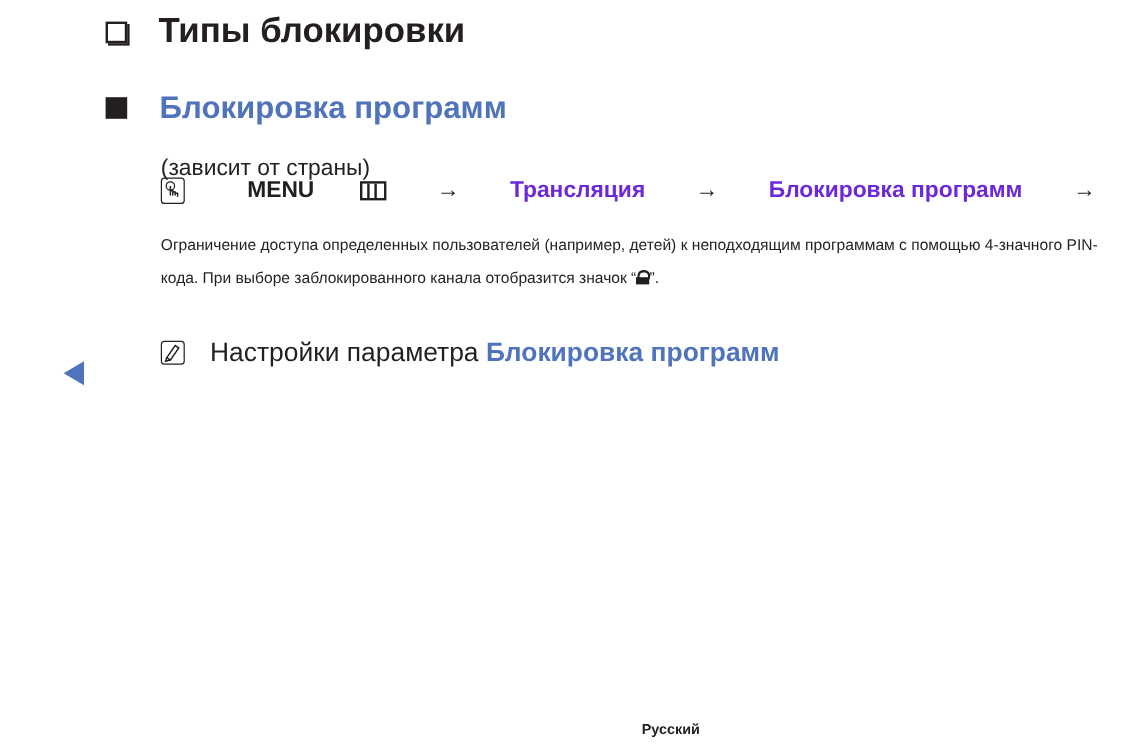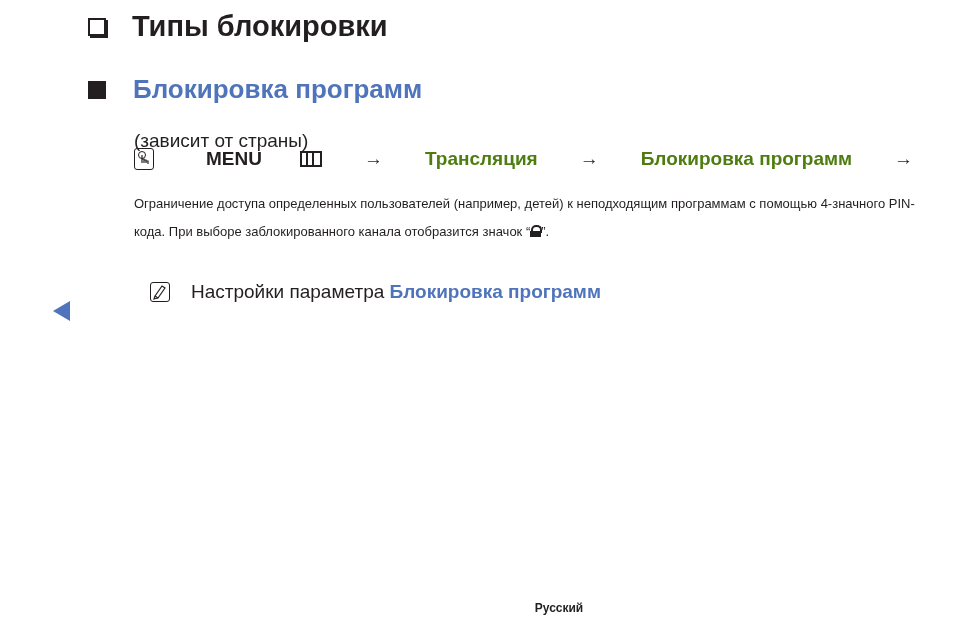--- a/index.html
+++ b/index.html
@@ -10,36 +10,36 @@
   .abs { position:absolute;margin-left:38px; }
   .title-box {
     left:50px; top:18px; width:14px; height:14px; border:2px solid #231f20;
     box-shadow:2px 2px 0 #231f20; background:#fff;
   }
   .title { left:94px; top:10px; font-size:29px; font-weight:bold; color:#231f20; white-space:nowrap; }
   .sub-box { left:50px; top:81px; width:18px; height:18px; background:#231f20; }
   .subtitle { left:95px; top:74px; font-size:26px; font-weight:bold; color:#4f74bb; white-space:nowrap; }
   .note-country { left:96px; top:130px; font-size:19px; white-space:nowrap; }
   .path { left:96px; top:148px; font-size:19px; white-space:nowrap; display:flex; align-items:center;gap:36px; }
-  .path .blue { color:#4d7c0f; font-weight:bold; }
+  .path .blue { color:#6d28d9; font-weight:bold; }
   .path .bold { font-weight:bold; }
   .path .arrow { margin:0 6px; font-weight:normal; }
   .hand-icon {
     display:inline-block; width:20px; height:22px; border:1.5px solid #231f20; border-radius:3px;
     margin-right:16px; position:relative; box-sizing:border-box;
   }
   .menu-icon { display:inline-block; width:22px; height:16px; border:2px solid #231f20; box-sizing:border-box; margin-left:2px; position:relative; }
   .menu-icon::before, .menu-icon::after { content:""; position:absolute; top:0; bottom:0; width:2px; background:#231f20; }
   .menu-icon::before { left:4px; } .menu-icon::after { left:10px; }
   .enter-icon { display:inline-block; width:22px; height:18px; border:2px solid #231f20; box-sizing:border-box; margin-left:2px; font-size:14px; line-height:14px; text-align:center; font-weight:bold; }
   .para { left:96px; top:190px; width:790px; font-size:13px; line-height:28px; }
   .lock-icon { display:inline-block; width:11px; height:12px; position:relative; vertical-align:-1px; }
   .lock-icon::before { content:""; position:absolute; left:1px; top:0; width:7px; height:6px; border:2px solid #231f20; border-bottom:none; border-radius:5px 5px 0 0; }
   .lock-icon::after { content:""; position:absolute; left:0; bottom:0; width:11px; height:6px; background:#231f20; }
-  .note-row { left:112px; top:281px; font-size:19px; white-space:nowrap; display:flex; align-items:center; }
+  .note-row { left:96px; top:281px; font-size:22px; white-space:nowrap; display:flex; align-items:center; }
   .note-icon { display:inline-block; width:20px; height:20px; border:1.5px solid #231f20; border-radius:3px; box-sizing:border-box; margin-right:21px; position:relative; font-size:14px; line-height:17px; text-align:center; font-style:italic; }
   .note-row .blue { color:#4f74bb; font-weight:bold; }
   .nav-left { left:15px; top:301px; width:0; height:0; border-top:10px solid transparent; border-bottom:10px solid transparent; border-right:17px solid #4f74bb; cursor:pointer; }
   .nav-right { left:921px; top:301px; width:0; height:0; border-top:10px solid transparent; border-bottom:10px solid transparent; border-left:17px solid #4f74bb; cursor:pointer; }
   .footer { left:0; width:954px; top:601px; text-align:center; font-size:12px; font-weight:bold; color:#231f20;padding-left:44px; }
 </style>
 </head>
 <body>
 
 <div class="abs title-box"></div>

